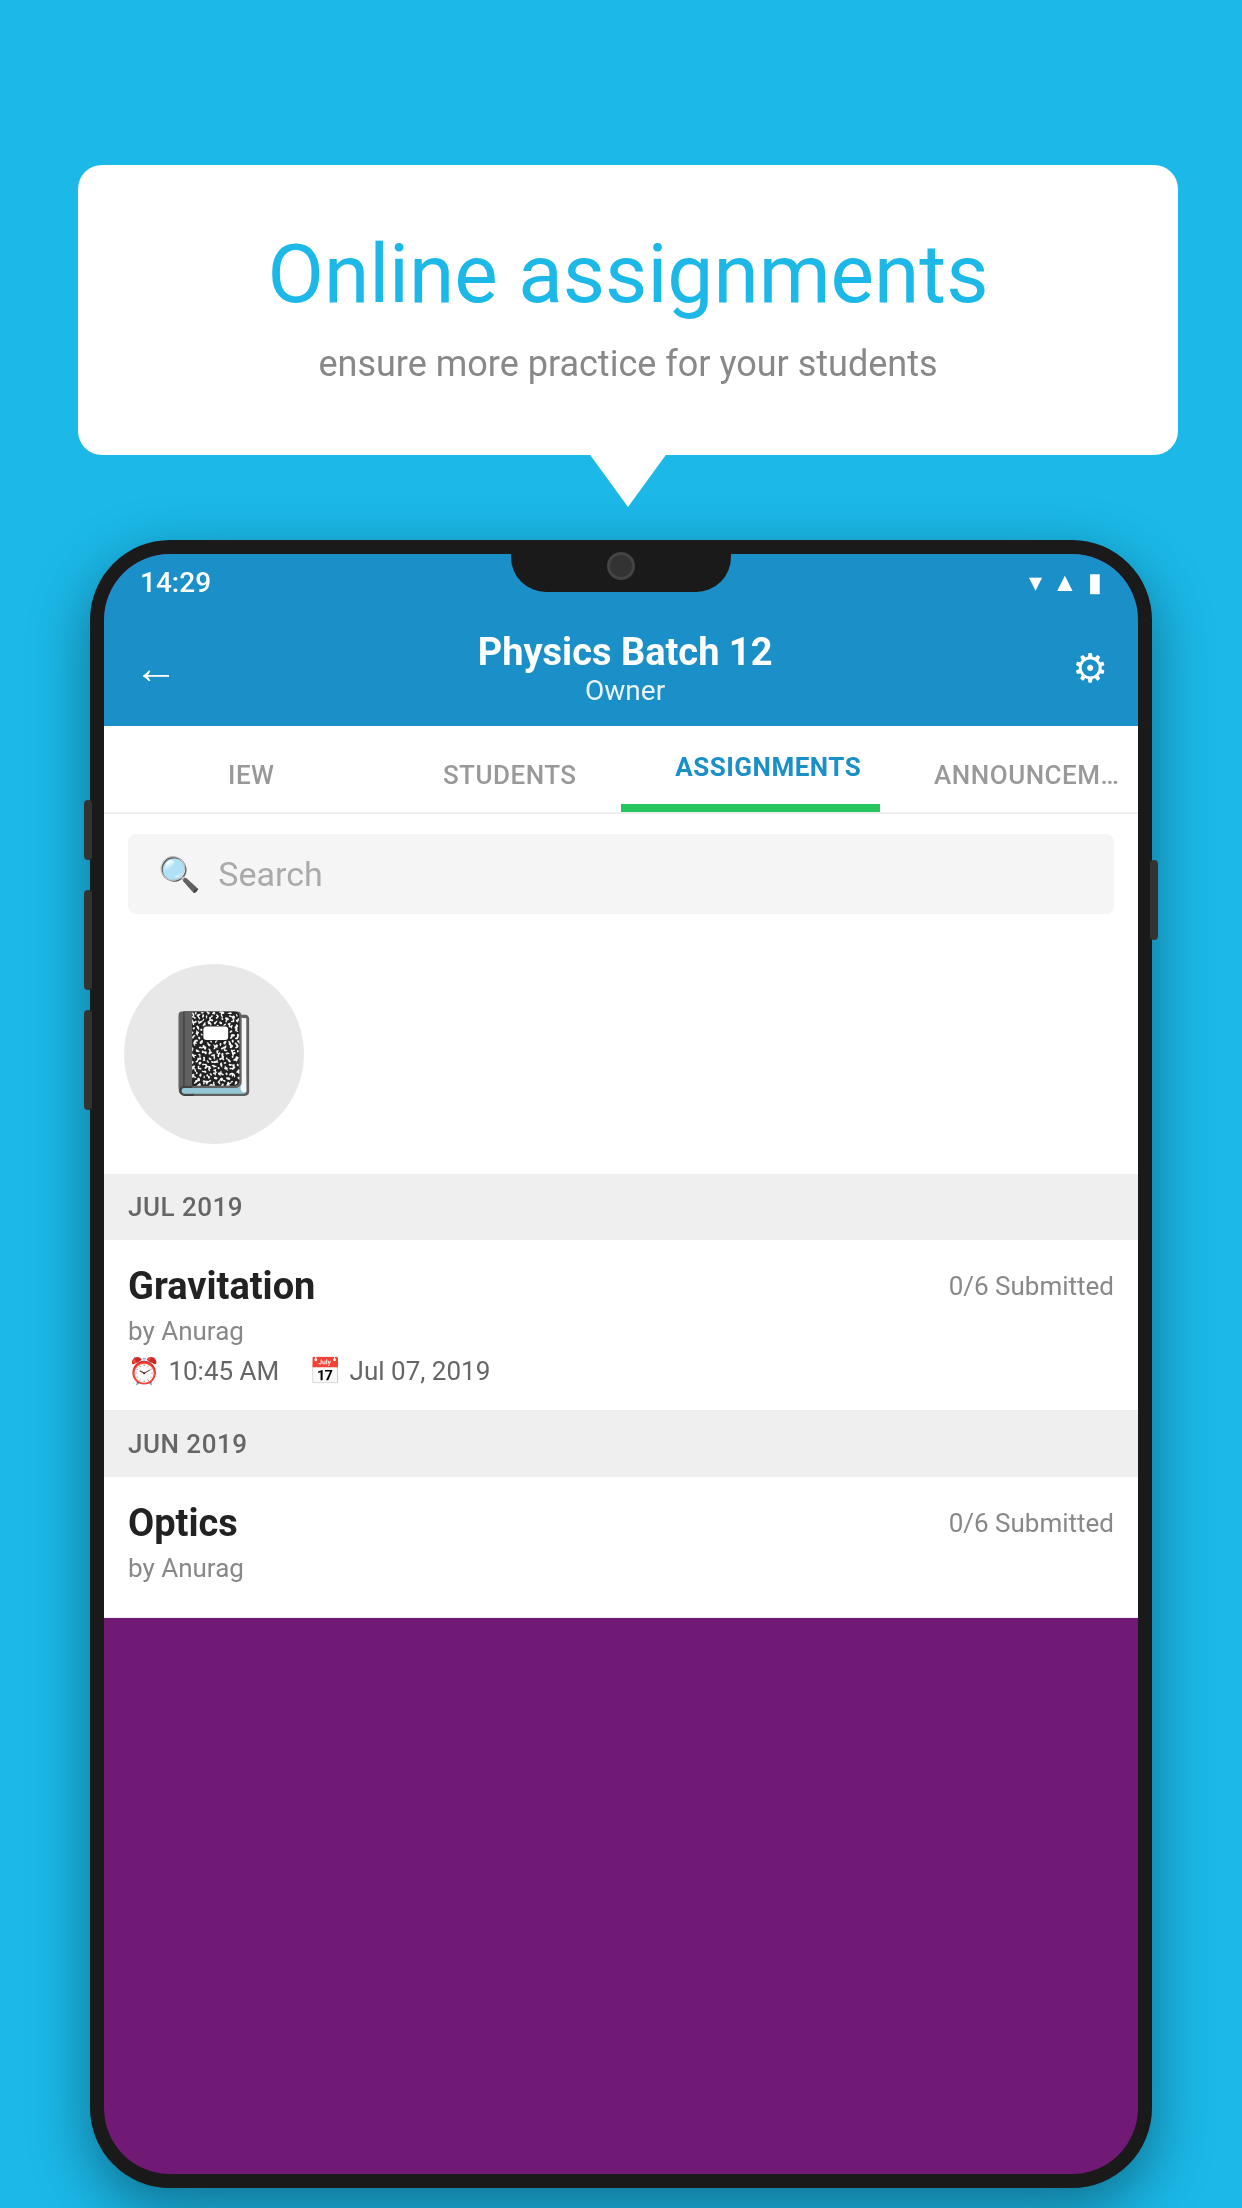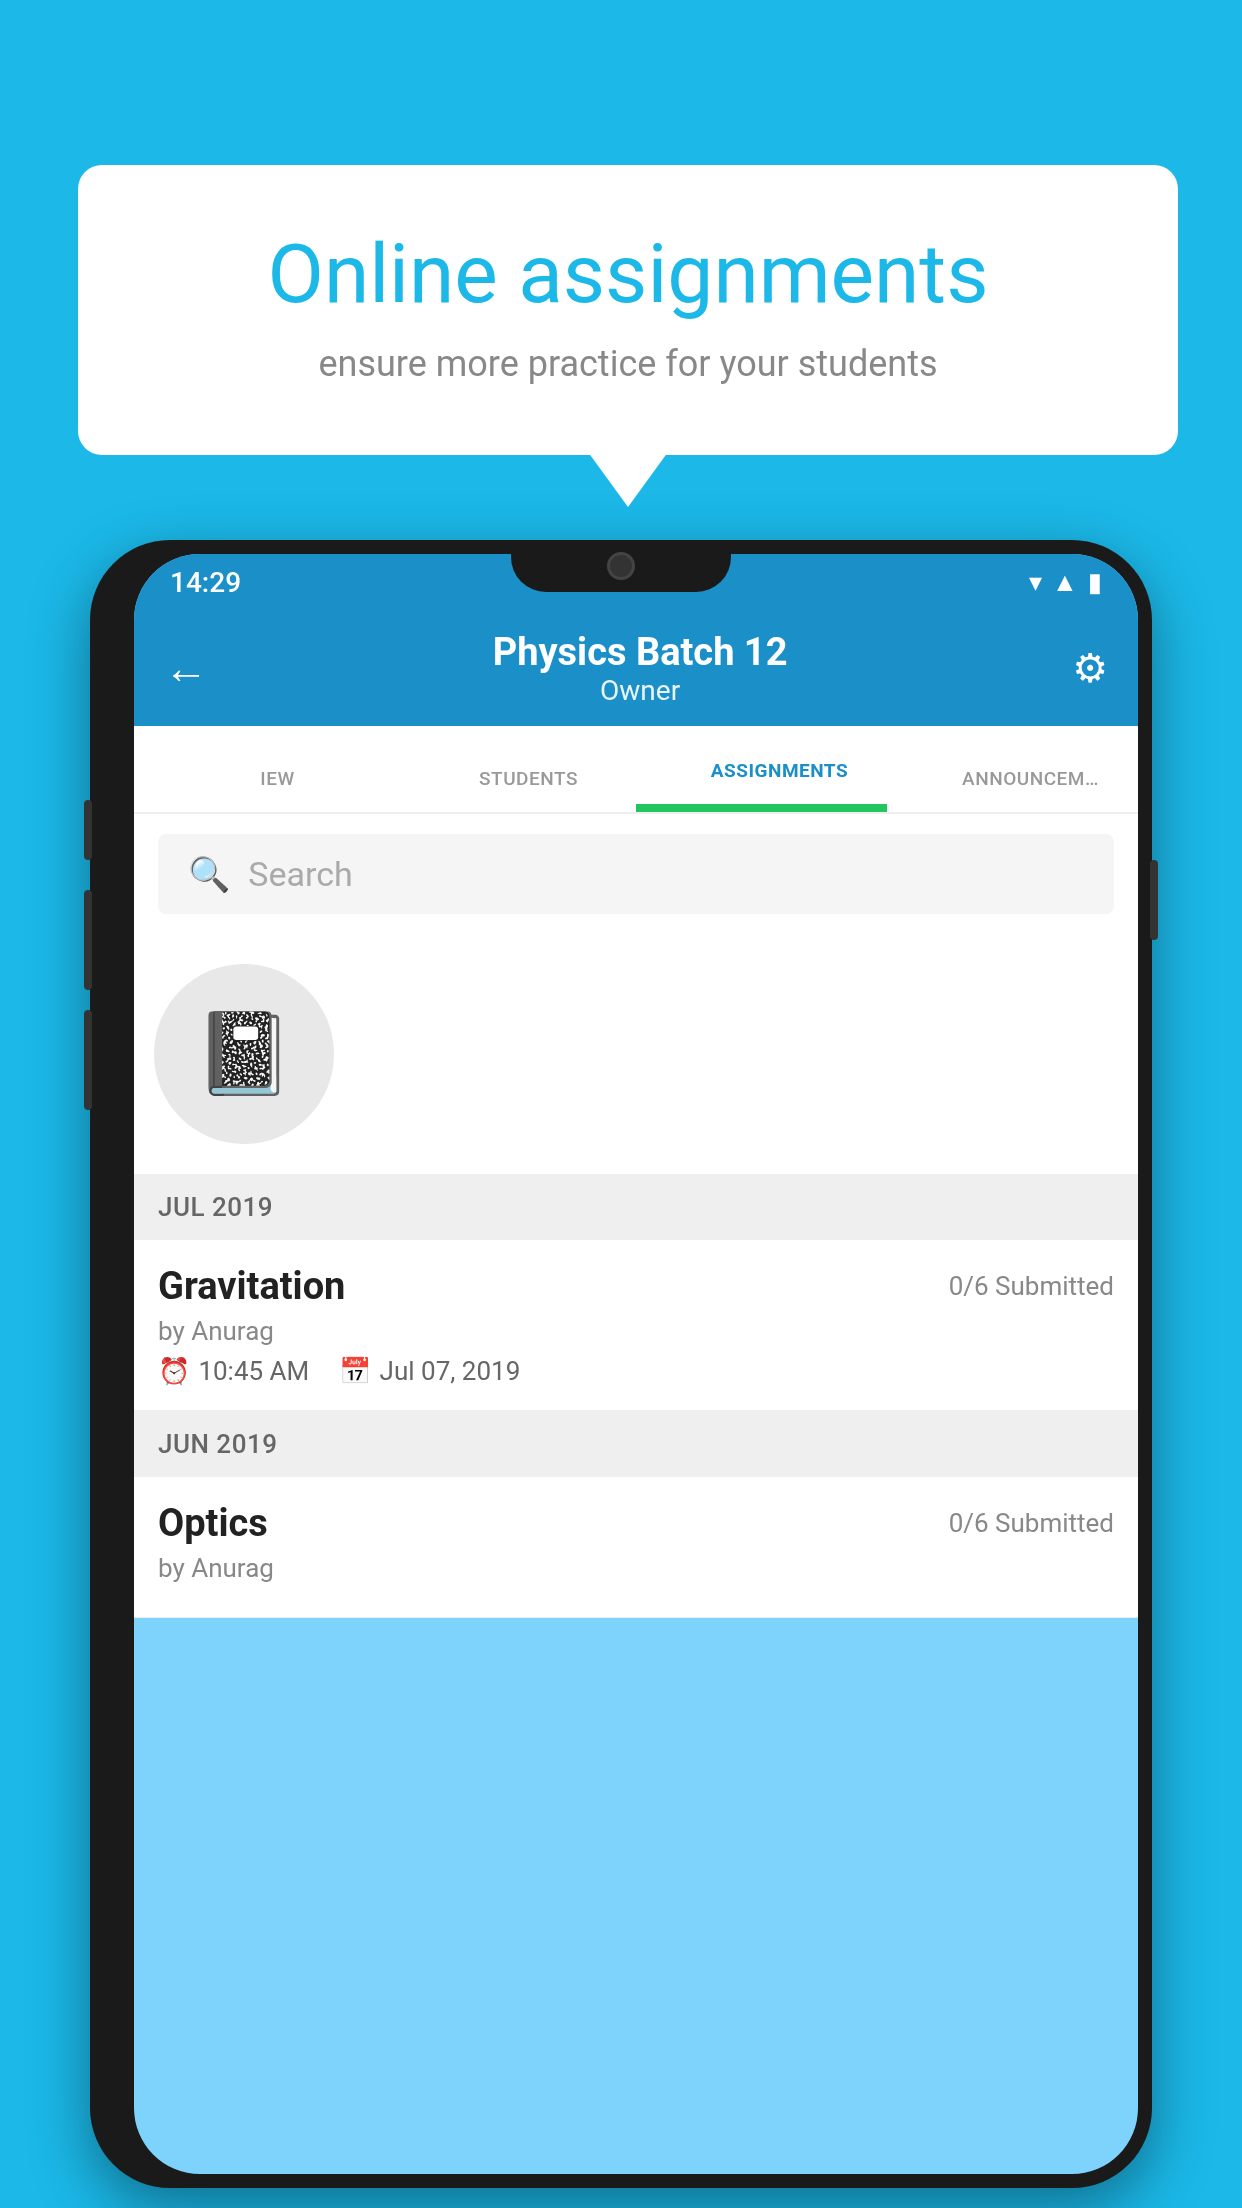--- a/index.html
+++ b/index.html
@@ -89,24 +89,23 @@
       border: 3px solid #444;
     }
 
     
     .phone-screen {
       position: absolute;
       top: 14px;
       left: 14px;
       right: 14px;
       bottom: 14px;
-      background: #7dd3fc;
+      background: #701a75;
       border-radius: 66px;
       overflow: hidden;
-      margin-left: 30px;
     }
 
     
     .status-bar {
       background: #1a8fc8;
       height: 56px;
       display: flex;
       align-items: center;
       justify-content: space-between;
       padding: 0 36px;
@@ -171,21 +170,21 @@
       background: white;
       display: flex;
       border-bottom: 2px solid #eee;
       height: 88px;
       align-items: flex-end;
     }
 
     .tab-item {
       flex: 1;
       text-align: center;
-      font-size: 19px;
+      font-size: 26px;
       font-weight: 500;
       color: #999;
       padding-bottom: 22px;
       letter-spacing: 0.5px;
       text-transform: uppercase;
       white-space: nowrap;
       overflow: hidden;
       padding-left: 36px;
     }
 

